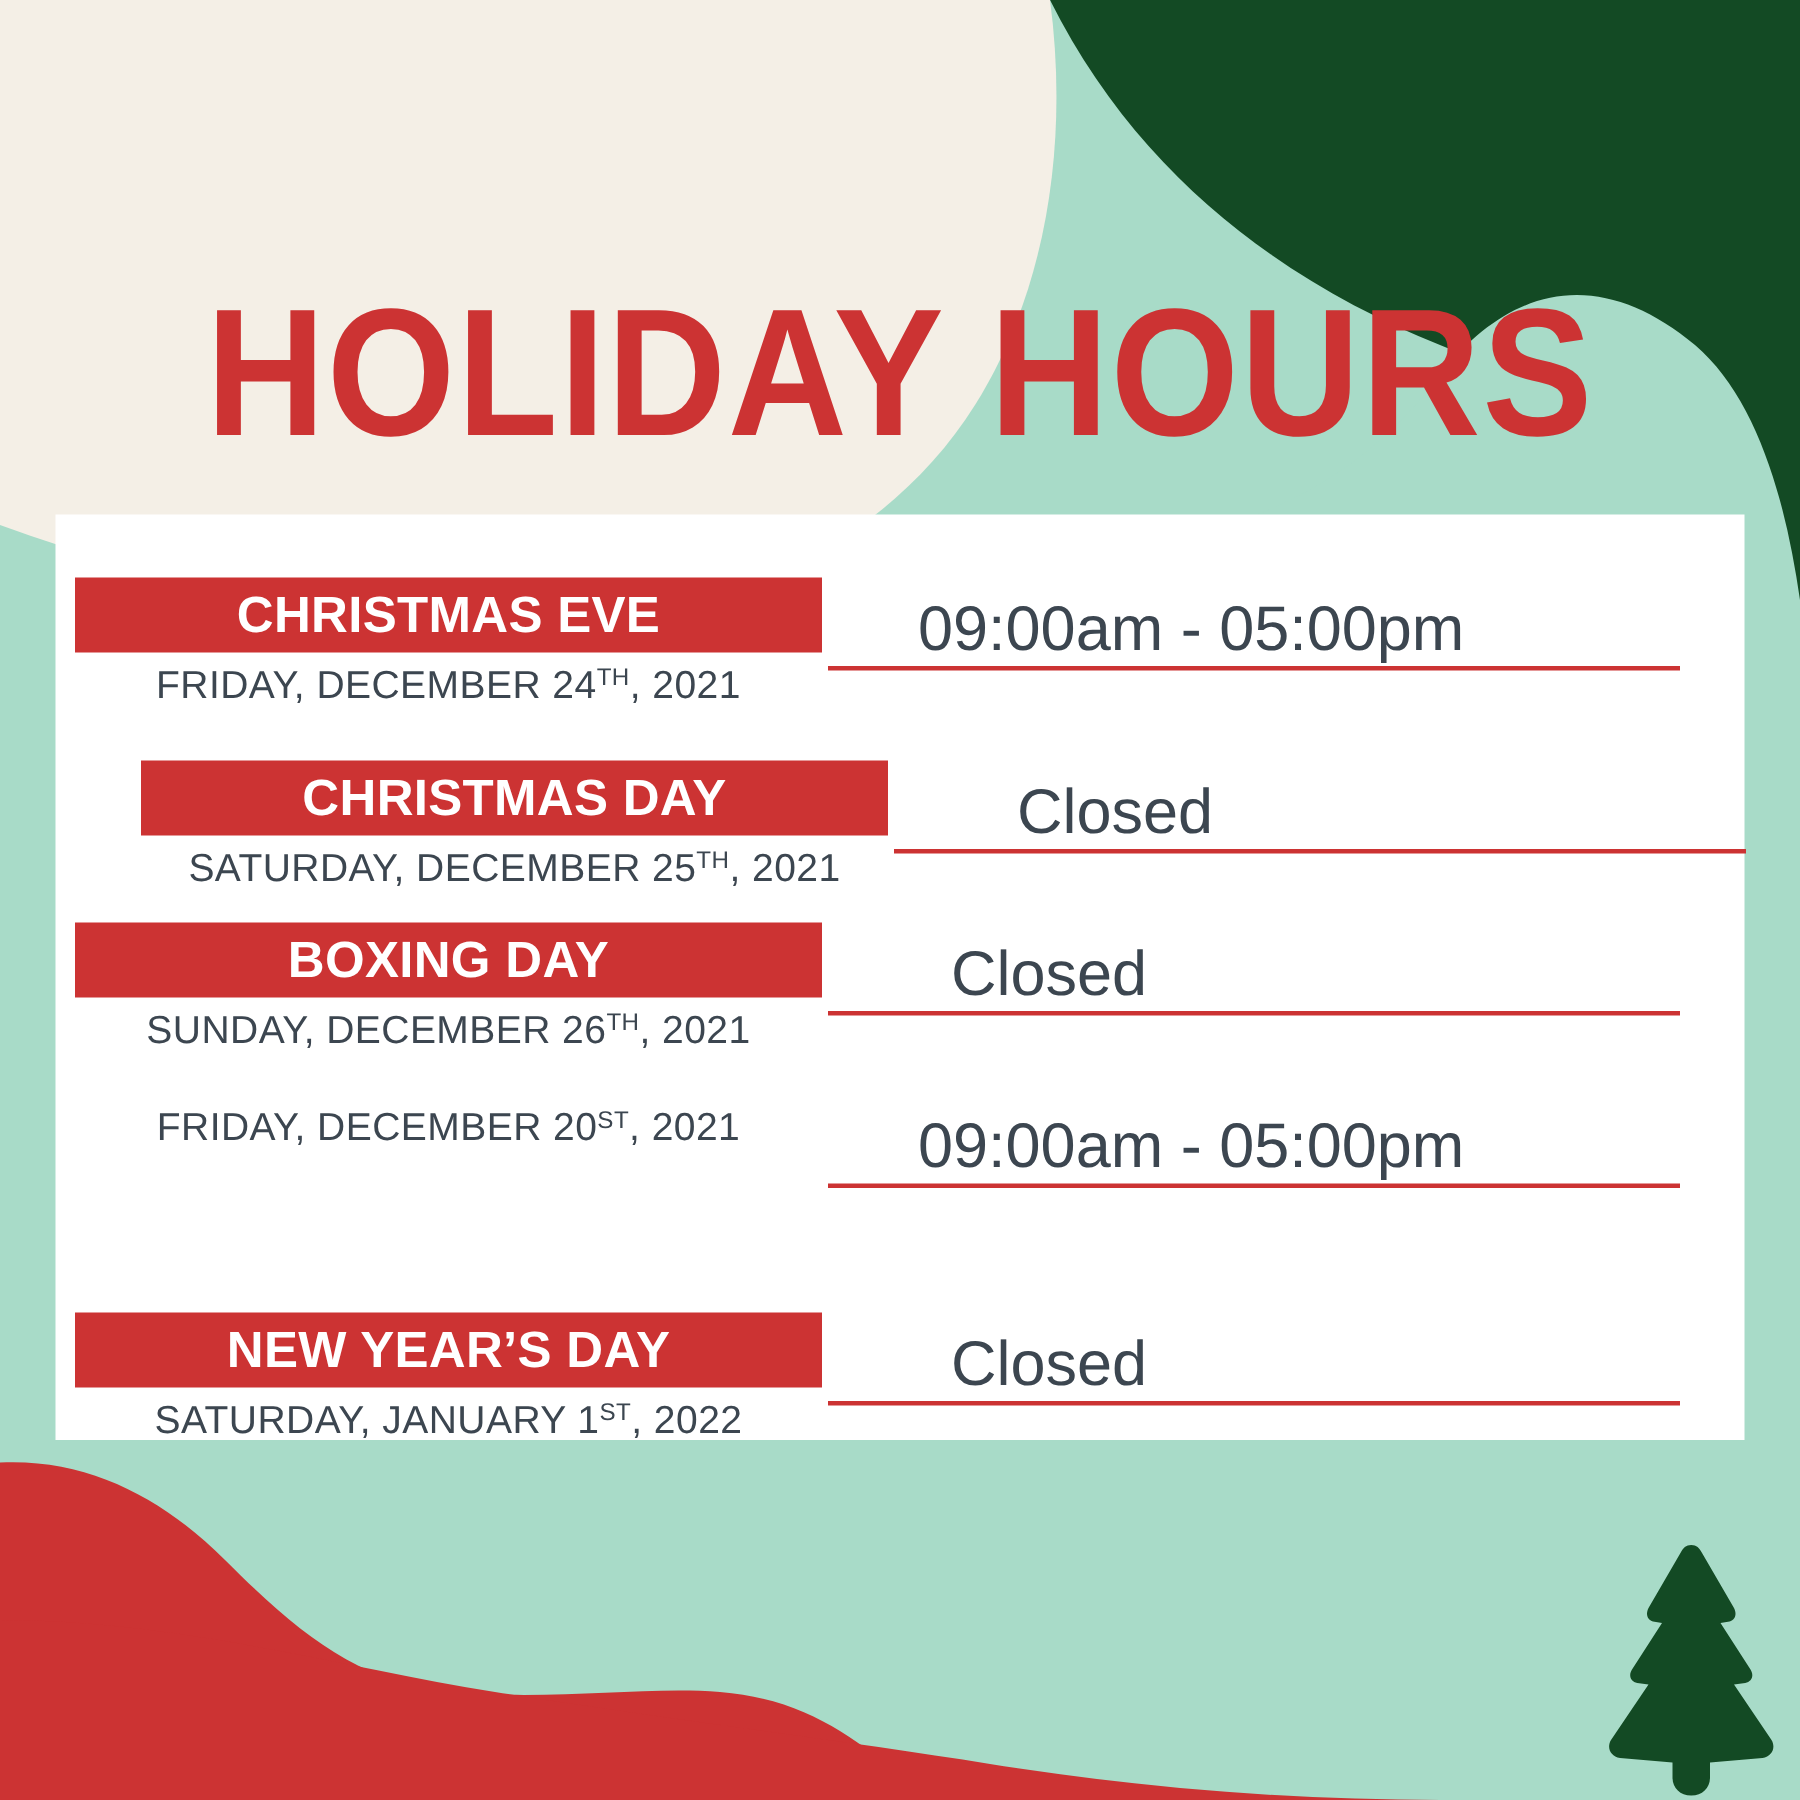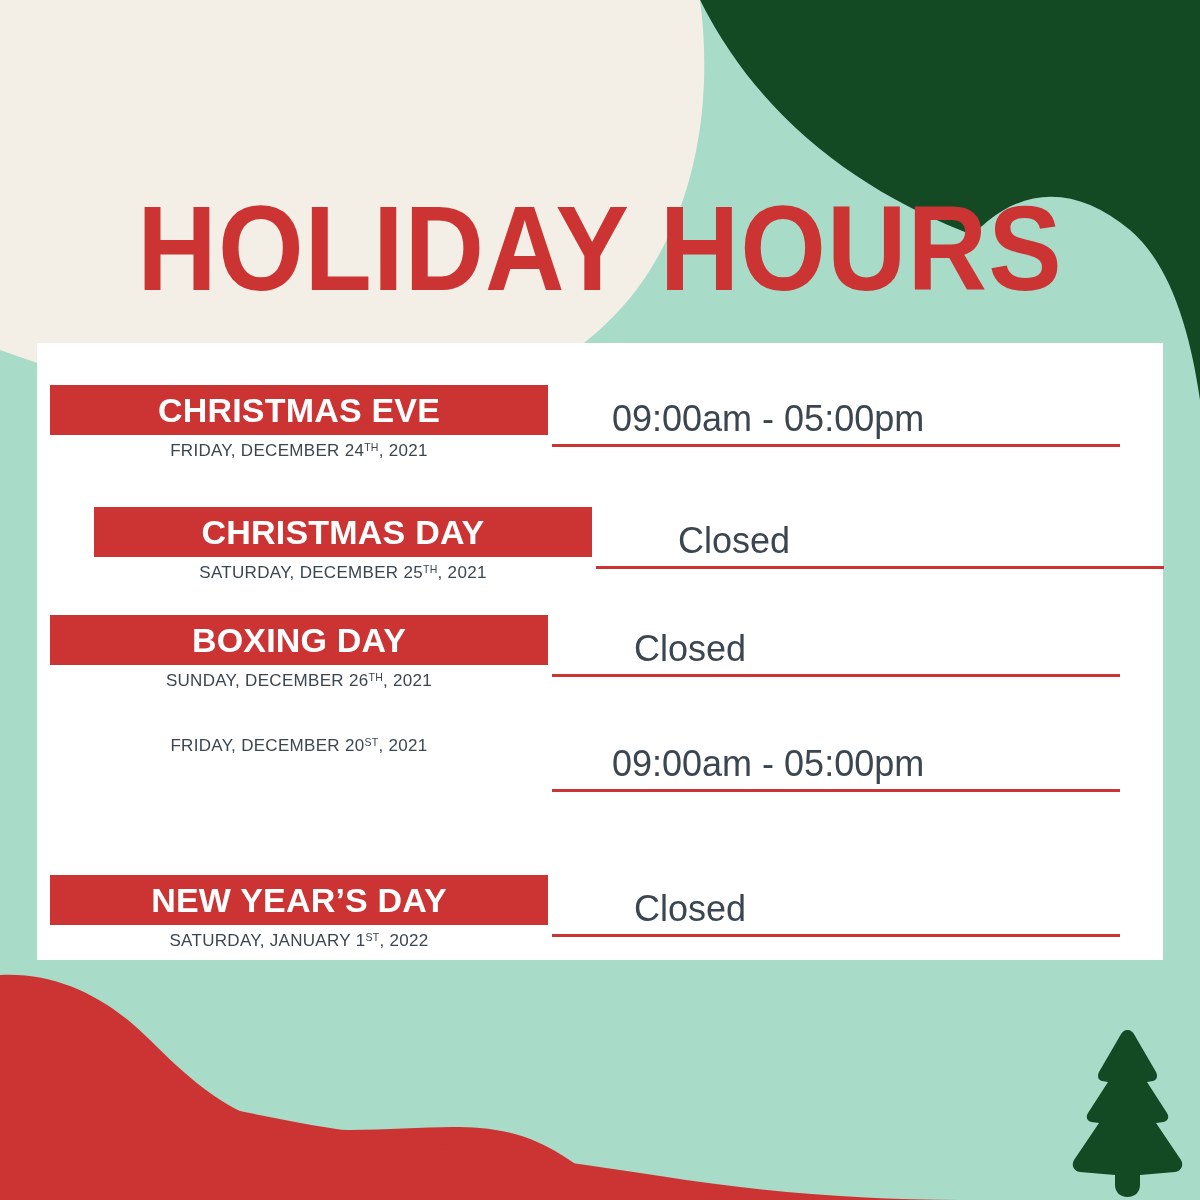--- a/index.html
+++ b/index.html
@@ -76,21 +76,21 @@
     color: #ffffff;
     font-weight: bold;
     font-size: 34px;
     letter-spacing: 0.2px;
     white-space: nowrap;
     overflow: hidden;
   }
   .row-date {
     margin-top: 6px;
     text-align: center;
-    font-size: 17px;
+    font-size: 26px;
     letter-spacing: 0.3px;
     color: #3c4650;
     white-space: nowrap;
   }
   .row-date sup {
     font-size: 0.62em;
     vertical-align: 0.5em;
   }
   .hours-wrap {
     position: absolute;
@@ -98,21 +98,21 @@
     top: 0;
     width: 568px;
     height: 62px;
     border-bottom: 3px solid #cc3333;
     box-sizing: border-box;
   }
   .hours-text {
     position: absolute;
     left: 82px;
     bottom: 2px;
-    font-size: 36px;
+    font-size: 42px;
     line-height: 46px;
     color: #3c4650;
     white-space: nowrap;
   }
   .hours-text.wide {
     left: 60px;
   }
 
   
   #tree {

